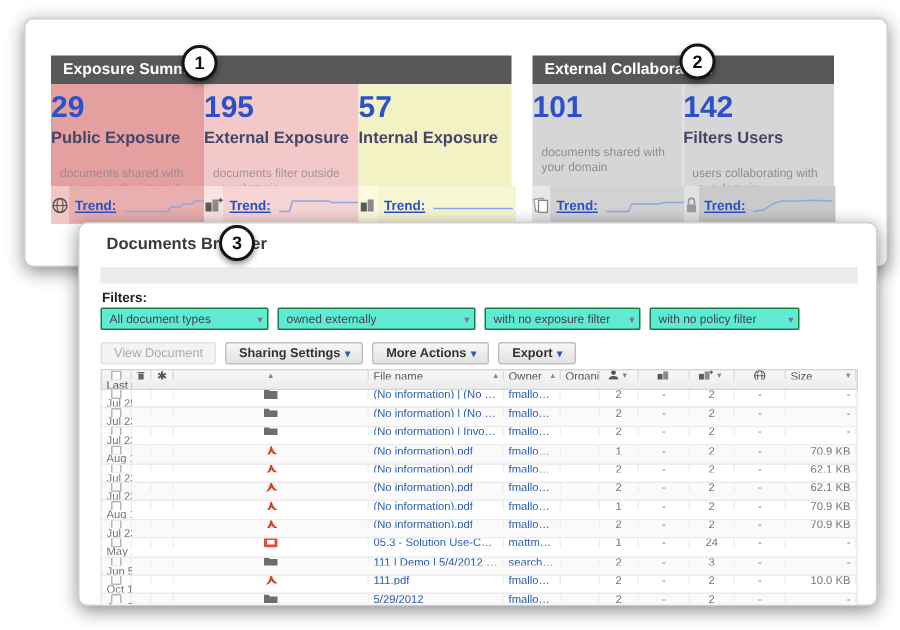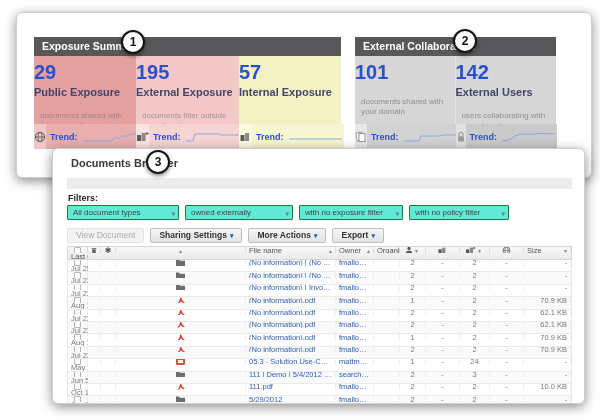--- a/index.html
+++ b/index.html
@@ -24,21 +24,21 @@
            line-height:19px; padding-left:8px; }
   .cols { display:flex; }
   .stat { text-align:left; }
   .stat .num  { font-size:20px; font-weight:bold; color:#2b50cc; margin-top:5px; }
   .stat .lbl  { font-size:11px; font-weight:bold; color:#45456b; margin-top:2px; }
   .stat .dsc  { font-size:8px; line-height:1.3; margin-top:13px; padding:0 6px; }
   .stat .body { height:63px; }
   .trend { display:flex; height:25px; }
   .trend .ticon { width:26px; display:flex; align-items:center; justify-content:center; }
   .trend .tarea { flex:1; display:flex; align-items:center; gap:4px; padding-left:4px; }
-  .trend .tlabel { font-size:9px; font-weight:bold; color:#2b50cc; }
+  .trend .tlabel { font-size:9px; font-weight:bold; color:#2b50cc;text-decoration:underline; }
 
   .c-pub  { width:102px; background:#e49f9f; } .c-pub .dsc{color:#9e8892;}
   .c-ext  { width:103px; background:#f3c8c8; } .c-ext .dsc{color:#a4929a;}
   .c-int  { width:102px; background:#f2f2c5; } .c-int .dsc{color:#97938b;}
   .c-pub .ticon{background:#f0c6c6;} .c-pub .tarea{background:#e9aeae;}
   .c-ext .ticon{background:#fbe3e3;} .c-ext .tarea{background:#f6d4d4;}
   .c-int .ticon{background:#fbfbe0;} .c-int .tarea{background:#f6f6d2;}
   .c-cd, .c-cu { width:100.5px; background:#d6d6d6; } 
   .c-cd .dsc, .c-cu .dsc { color:#8d8d96; }
   .c-cd { border-right:1px solid #e5e5e5; }
@@ -47,21 +47,21 @@
   .spark { display:block; }
 
   
   .db-title { position:absolute; left:18px; top:8px; font-size:11px; font-weight:bold; color:#3a3a3a; }
   .db-strip { position:absolute; left:14px; top:29px; width:505px; height:11px; background:#ececec; }
   .db-filters-label { position:absolute; left:15px; top:44px; font-size:9px; font-weight:bold; color:#222; }
   .db-filter-row { position:absolute; left:14px; top:56px; display:flex; gap:6px; }
   .dropdown { position:relative; border:1px solid #15803d; background:#5eead4; height:15px; line-height:13px;
               font-size:8px; color:#444; padding:0 12px 0 5px; border-radius:1px;
               white-space:nowrap; overflow:hidden; }
-  .dd1{width:112px;} .dd2{width:108px;} .dd3{width:104px;} .dd4{width:100px;}
+  .dd1{width:112px;} .dd2{width:132px;} .dd3{width:104px;} .dd4{width:100px;}
   .dropdown .arr { position:absolute; right:3px; top:1px; color:#777; font-size:7px; }
 
   .db-btn-row { position:absolute; left:14px; top:79px; display:flex; gap:6px; }
   .btn { height:15px; line-height:13px; font-size:8.5px; font-weight:bold; color:#333;
          background:linear-gradient(#f7f7f7,#e2e2e2); border:1px solid #bfbfbf; border-radius:2px;
          padding:0 8px; white-space:nowrap; }
   .btn .arr { color:#2a5db0; font-size:7px; margin-left:3px; }
   .btn.disabled { background:#f3f3f3; border-color:#e2e2e2; color:#aaa; font-weight:normal; }
 
   .db-table { position:absolute; left:14px; top:97px; width:505px; }
@@ -187,21 +187,21 @@
               <svg class="spark" width="56" height="12" viewBox="0 0 56 12">
                   <polyline points="1,10 16,10 18,5 36,5 40,4 54,4" fill="none" stroke="#8fa7e0" stroke-width="1"></polyline>
                 </svg>
             </span>
           </div>
         </div>
 
         <div class="stat c-cu">
           <div class="body">
             <div class="num">142</div>
-            <div class="lbl">External Users</div>
+            <div class="lbl">Filters Users</div>
             <div class="dsc">users collaborating with your domain</div>
           </div>
           <div class="trend">
             <span class="ticon">
               <svg width="10" height="12" viewBox="0 0 10 12">
                   <path d="M3 5.5 V3.6 C3 2.1 3.9 1.2 5 1.2 C6.1 1.2 7 2.1 7 3.6 V5.5" fill="none" stroke="#999" stroke-width="1.1"></path>
                   <rect x="2" y="5.3" width="6" height="5.2" rx="1" fill="#9a9a9a"></rect>
                 </svg>
             </span>
             <span class="tarea">

